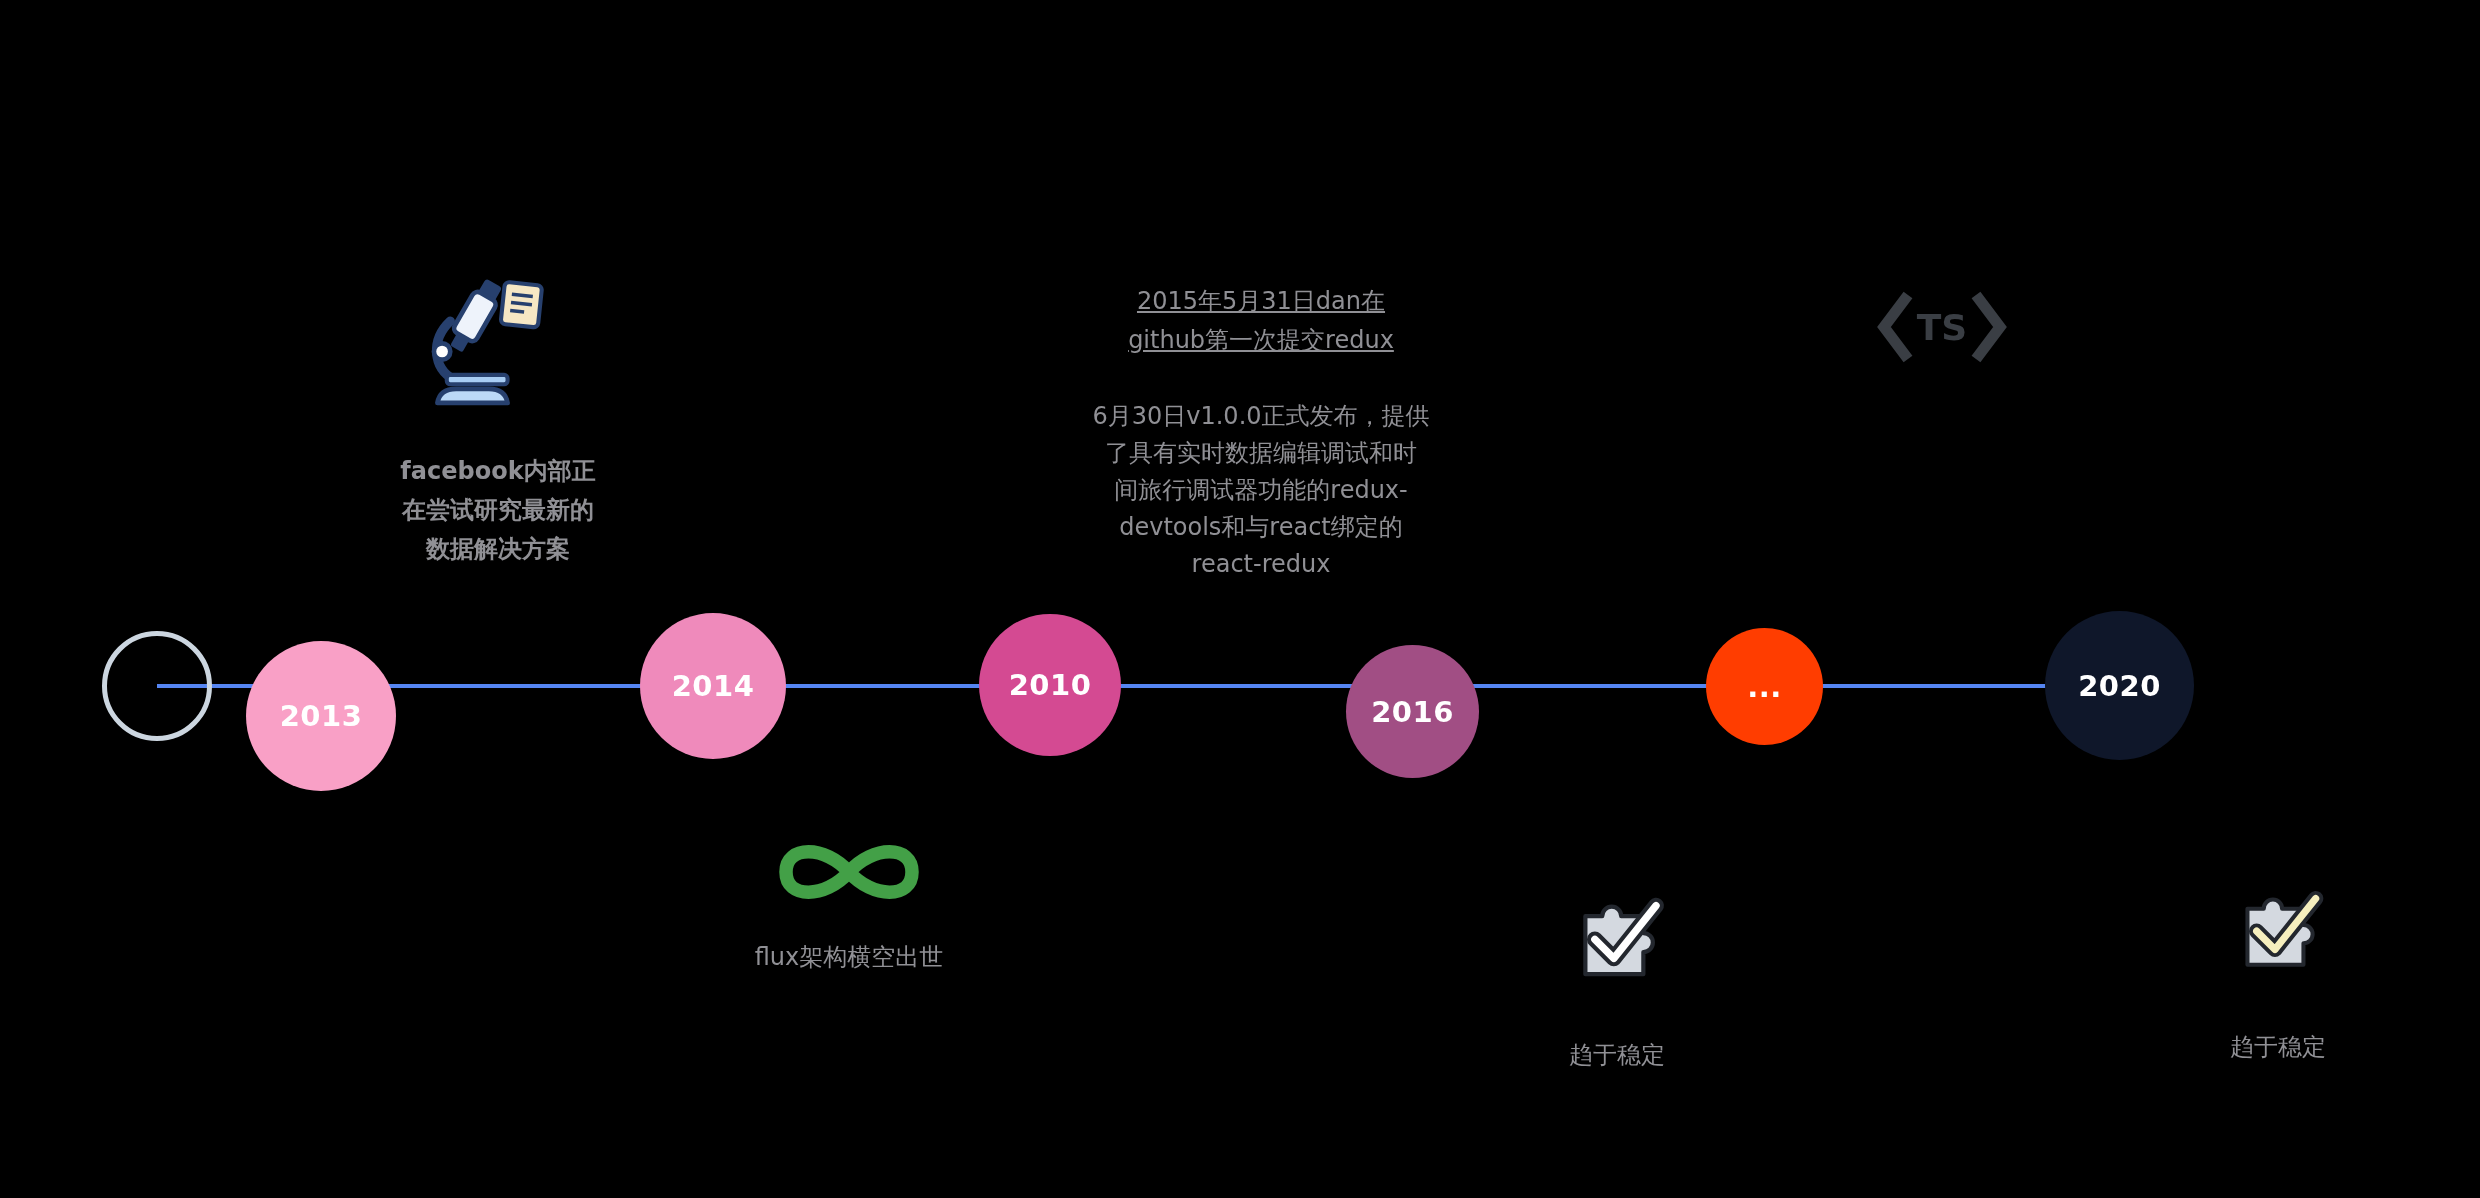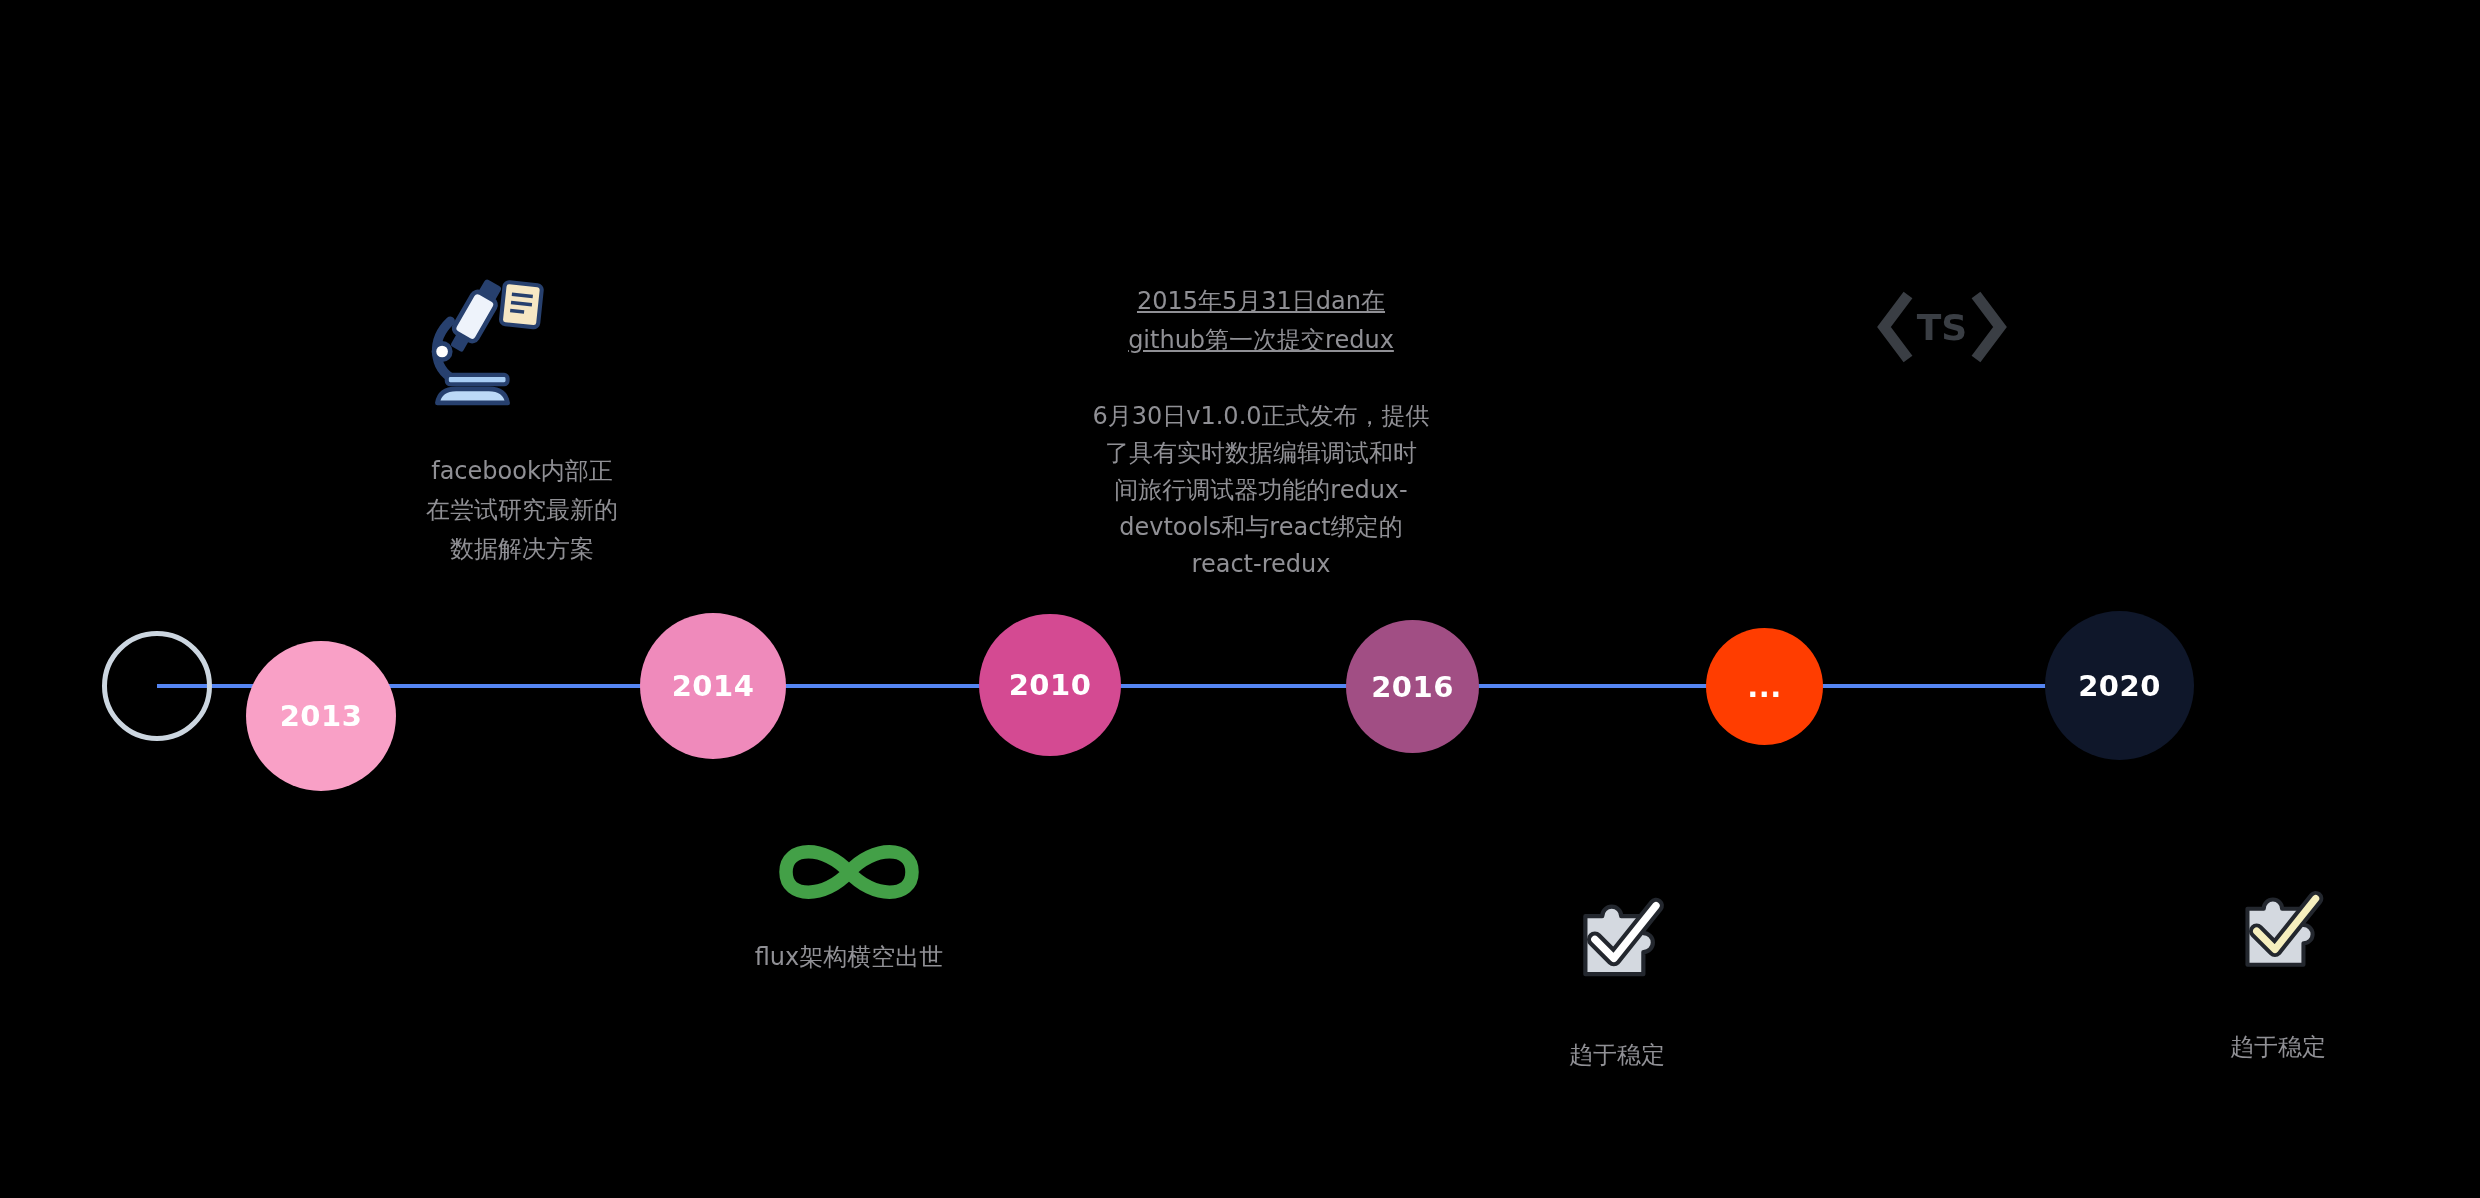--- a/index.html
+++ b/index.html
@@ -82,21 +82,21 @@
   </div>
 
   <div class="node" style="left: 640px; top: 613px; width: 146px; height: 146px; background: rgb(239, 138, 187);">
     <span>2014</span>
   </div>
 
   <div class="node" style="left: 979px; top: 614px; width: 142px; height: 142px; background: rgb(212, 74, 146);">
     <span>2010</span>
   </div>
 
-  <div class="node" style="left: 1346px; top: 620px; width: 133px; height: 133px; background: rgb(161, 78, 132);">
+  <div class="node" style="left: 1346px; top: 645px; width: 133px; height: 133px; background: rgb(161, 78, 132);">
     <span>2016</span>
   </div>
 
   <div class="node" style="left: 1706px; top: 628px; width: 117px; height: 117px; background: rgb(255, 61, 0);">
     <span>...</span>
   </div>
 
   <div class="node" style="left: 2045px; top: 611px; width: 149px; height: 149px; background: #0f172a;">
     <span>2020</span>
   </div>
@@ -114,21 +114,21 @@
         <rect x="49" y="17" width="22" height="40" rx="5" fill="#eef3fb" stroke="#27406e" stroke-width="4"></rect>
         <rect x="54" y="56" width="12" height="13" rx="2" fill="#27406e"></rect>
       </g>
       <path d="M43 42 C 26 58 28 82 46 92" fill="none" stroke="#27406e" stroke-width="8" stroke-linecap="round"></path>
       <circle cx="36" cy="68" r="7" fill="#ffffff" stroke="#27406e" stroke-width="4"></circle>
       <rect x="40" y="88" width="52" height="8" rx="3" fill="#a8cdf4" stroke="#27406e" stroke-width="3.5"></rect>
       <path d="M32 112 q2 -12 16 -12 h28 q14 0 16 12 z" fill="#bcd9f7" stroke="#27406e" stroke-width="4" stroke-linejoin="round"></path>
     </svg>
   </div>
 
-  <div class="note" style="left:522px; top:452px;">facebook内部正
+  <div class="note" style="left:498px; top:452px;font-weight:bold;">facebook内部正
 在尝试研究最新的
 数据解决方案</div>
 
   <div class="note title" style="left:1261px; top:282px;">2015年5月31日dan在
 github第一次提交redux</div>
 
   <div class="note" style="left:1261px; top:398px; line-height:37px;">6月30日v1.0.0正式发布，提供
 了具有实时数据编辑调试和时
 间旅行调试器功能的redux-
 devtools和与react绑定的

